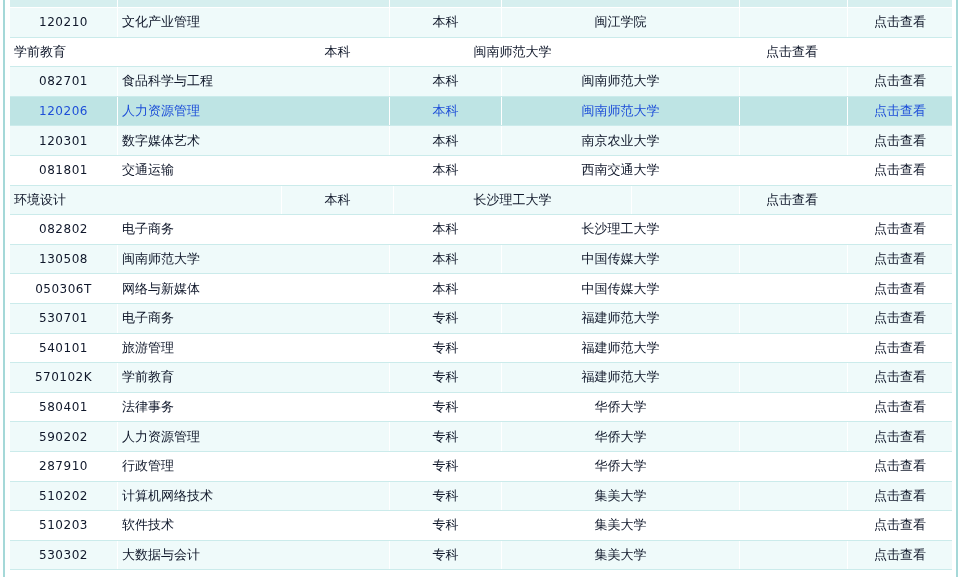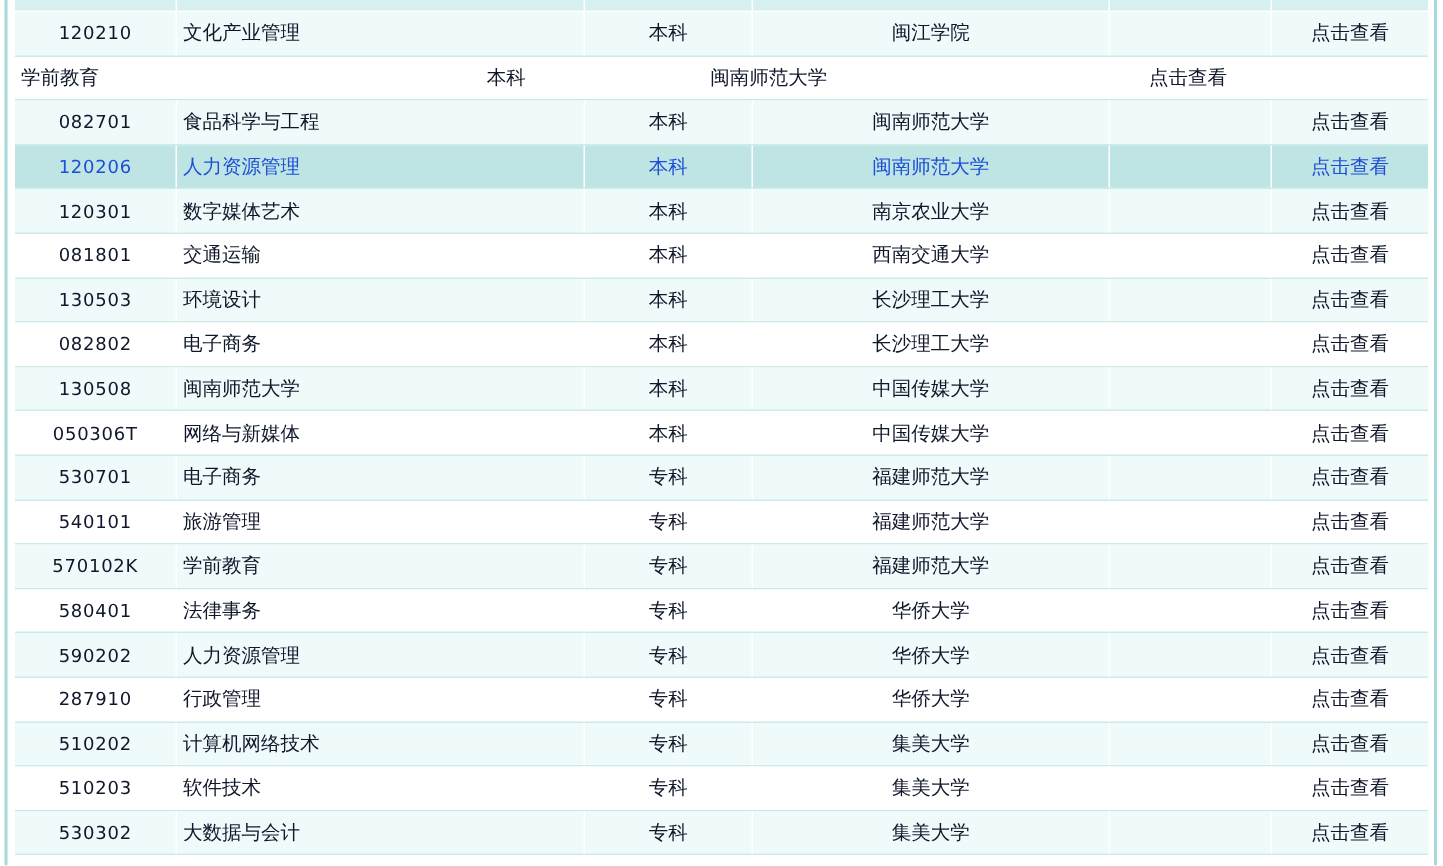--- a/index.html
+++ b/index.html
@@ -93,21 +93,20 @@
   </div>
         <div class="row">
     <div class="cell c-code">081801</div>
     <div class="cell c-name">交通运输</div>
     <div class="cell c-level">本科</div>
     <div class="cell c-univ">西南交通大学</div>
     <div class="cell c-extra"></div>
     <div class="cell c-action">点击查看</div>
   </div>
         <div class="row alt">
-    <div class="cell c-code">130503</div>
     <div class="cell c-name">环境设计</div>
     <div class="cell c-level">本科</div>
     <div class="cell c-univ">长沙理工大学</div>
     <div class="cell c-extra"></div>
     <div class="cell c-action">点击查看</div>
   </div>
         <div class="row">
     <div class="cell c-code">082802</div>
     <div class="cell c-name">电子商务</div>
     <div class="cell c-level">本科</div>

